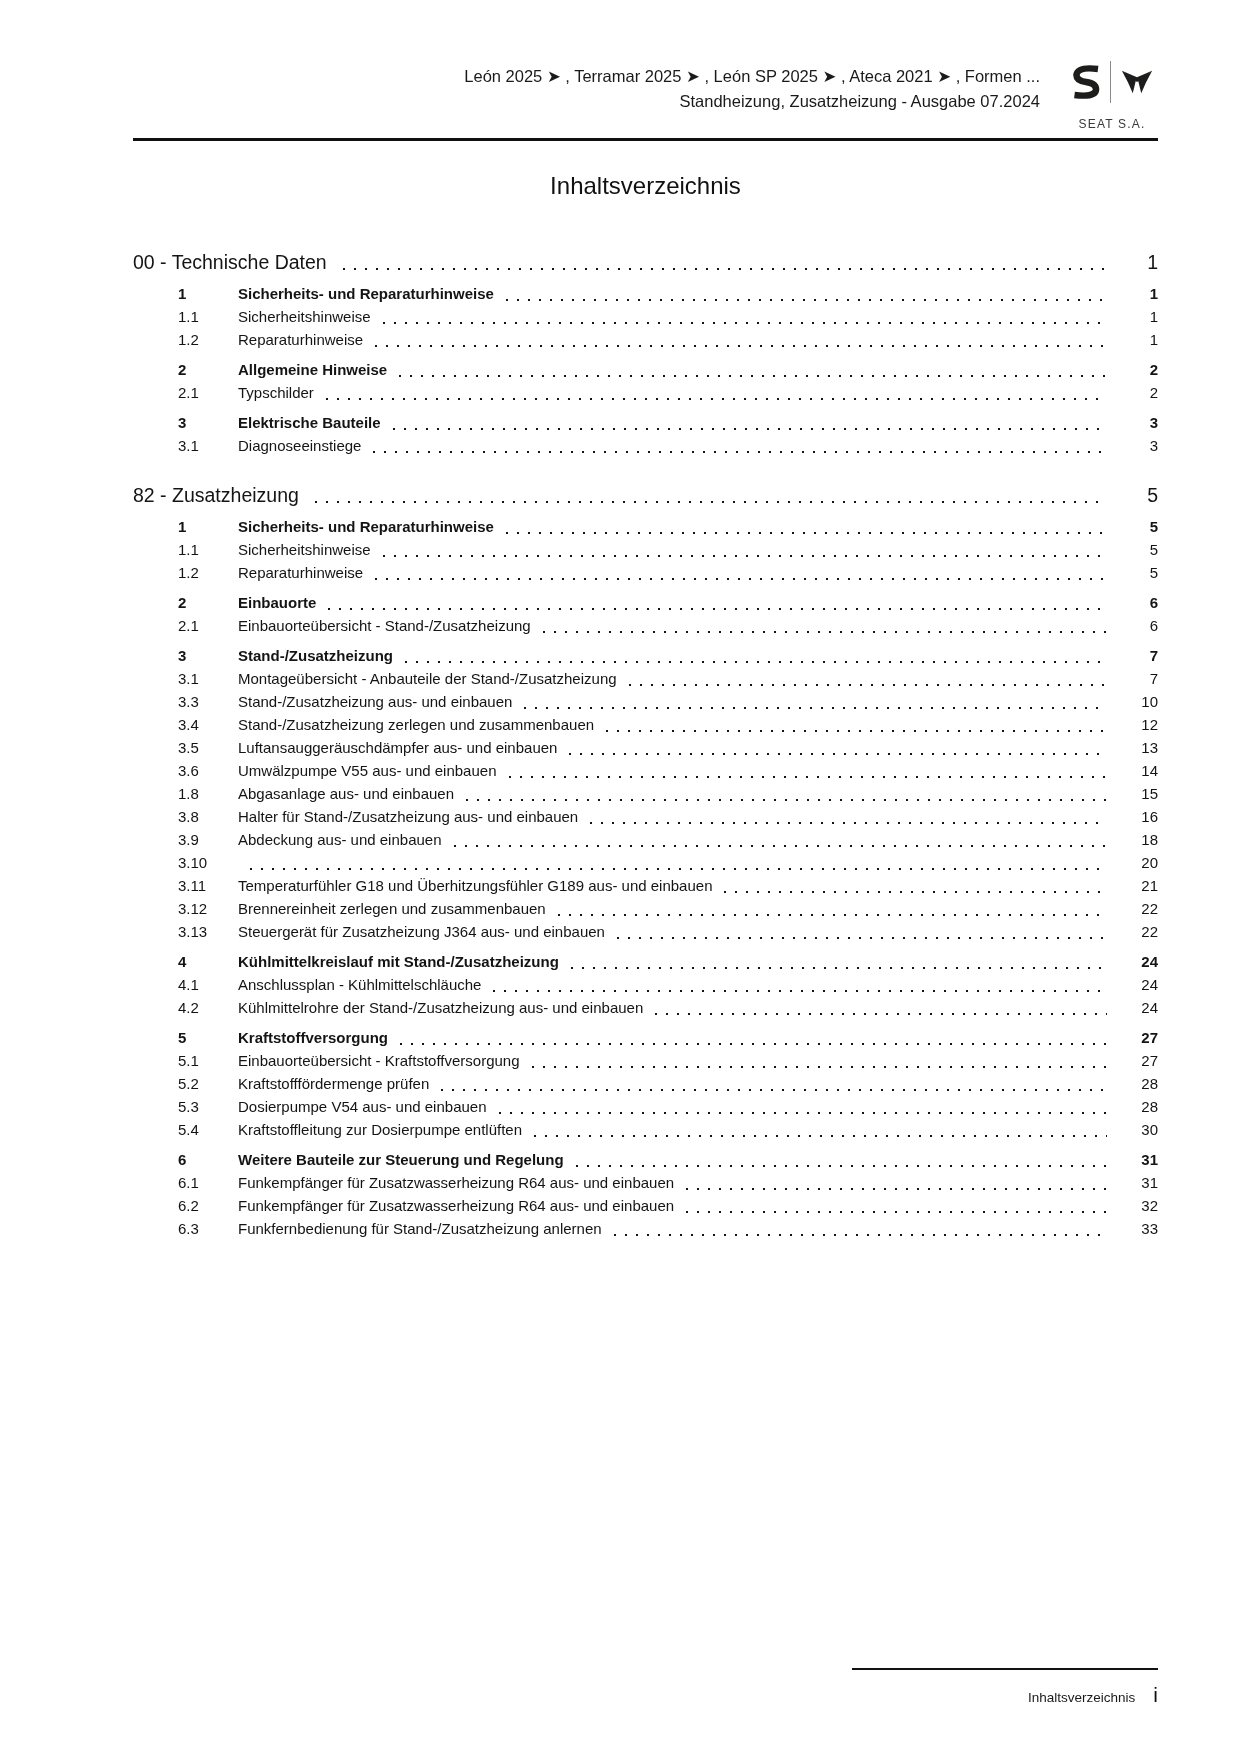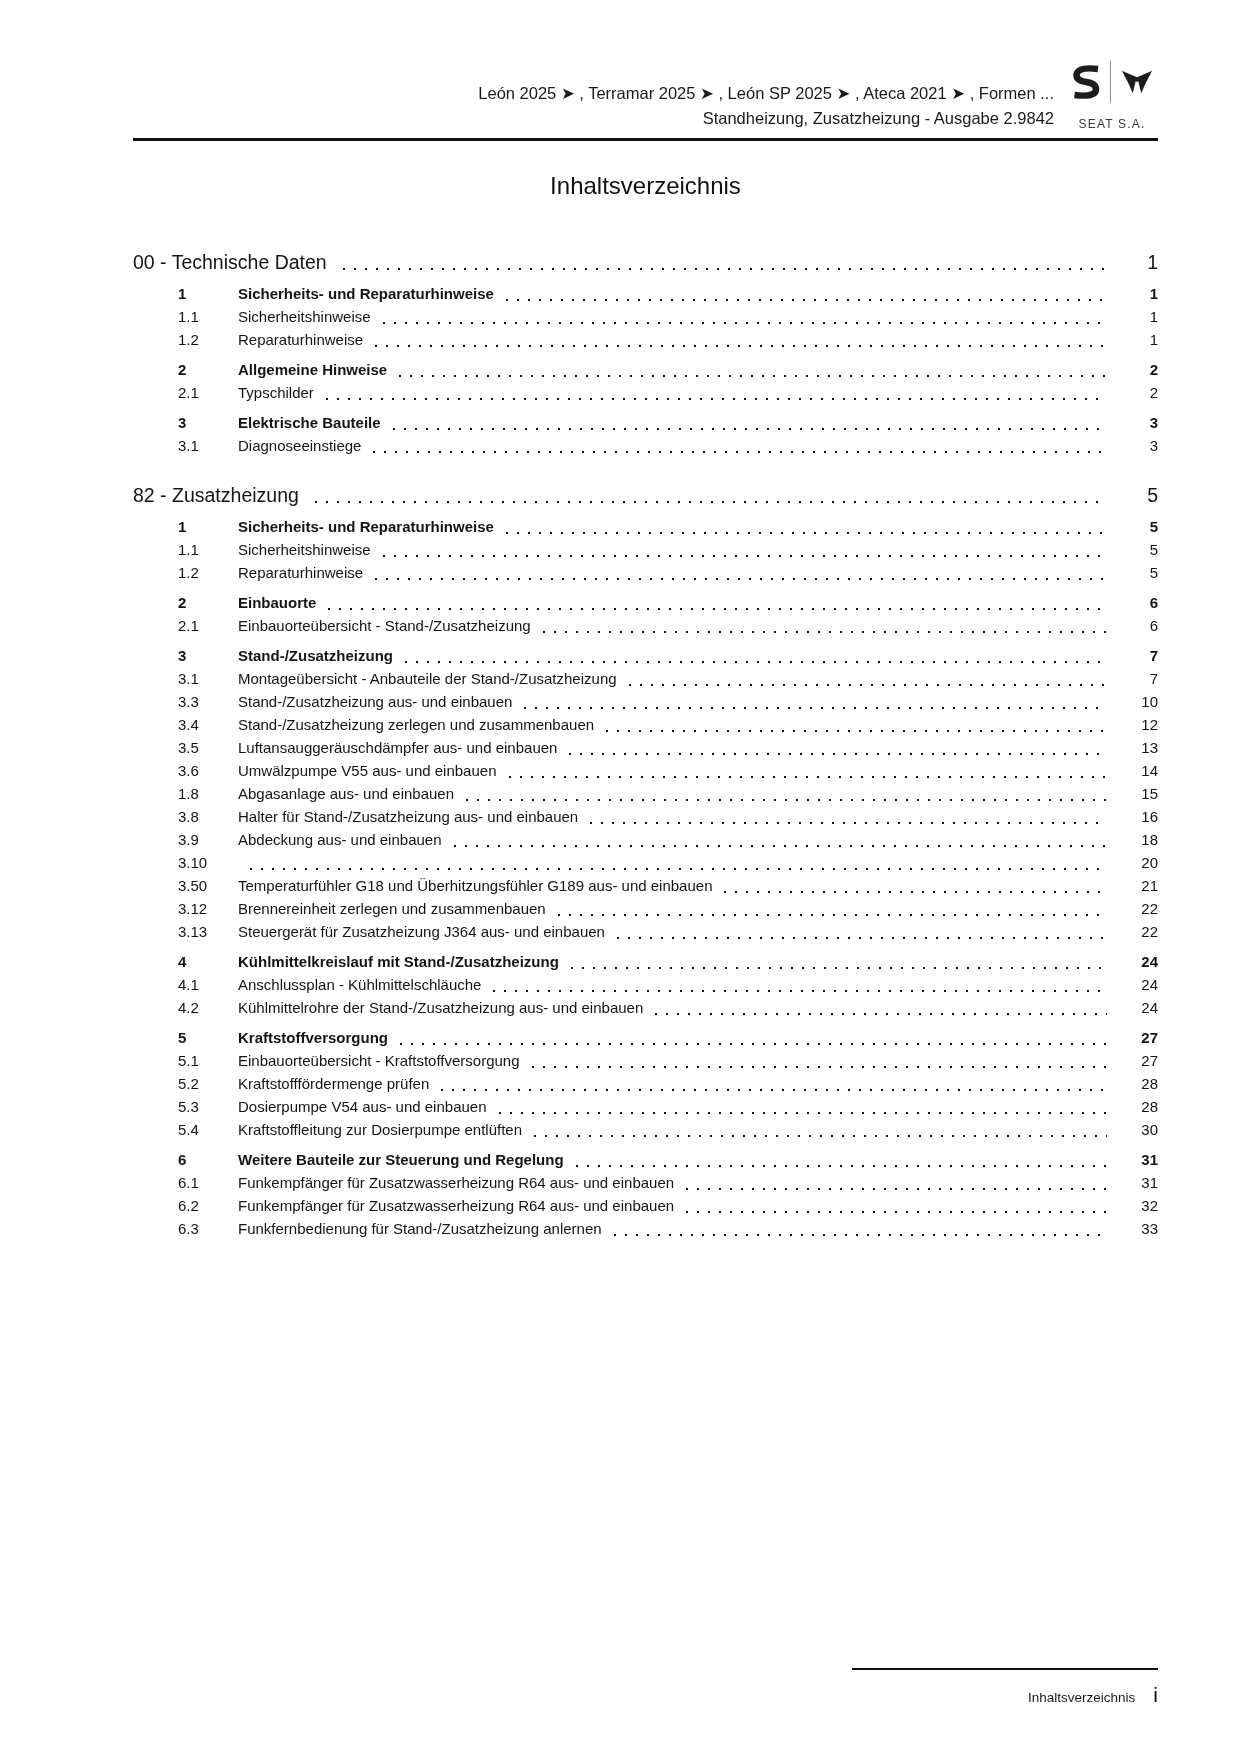--- a/index.html
+++ b/index.html
@@ -9,21 +9,21 @@
   .page {
     position: relative;
     width: 1240px;
     height: 1753px;
     background: #ffffff;
     padding: 60px 82px 0 133px;
     overflow: hidden;
   }
 
   
-  .header { display: flex; justify-content: flex-end; align-items: flex-end; gap: 12px; }
+  .header { display: flex; justify-content: flex-end; align-items: flex-start; gap: 26px; }
   .header-text { text-align: right; font-size: 16.5px; line-height: 25px; color: #1a1a1a; padding-top: 4px; }
   .brand { display: flex; flex-direction: column; align-items: center; width: 92px; flex: none; }
   .brand-logos { display: flex; align-items: center; gap: 9px; height: 44px; }
   .seat-logo-svg, .cupra-logo-svg { display: block; }
   .brand-divider { width: 1px; height: 42px; background: #8a8a8a; }
   .brand-caption { font-size: 12px; font-weight: normal; letter-spacing: 1.2px; color: #3a3a3a; margin-top: 13px; white-space: nowrap; }
   .header-rule { height: 3px; background: #111; margin-top: 7px; }
 
   
   .title { text-align: center; font-size: 24px; font-weight: normal; margin-top: 31px; color: #111; }
@@ -62,21 +62,21 @@
   .footer-page { font-size: 21px; color: #111; }
 </style>
 </head>
 <body>
 
 <div class="page">
 
   <header class="header">
     <div class="header-text">
       <div>León 2025 ➤ , Terramar 2025 ➤ , León SP 2025 ➤ , Ateca 2021 ➤ , Formen ...</div>
-      <div>Standheizung, Zusatzheizung - Ausgabe 2.9842</div>
+      <div>Standheizung, Zusatzheizung - Ausgabe 07.2024</div>
     </div>
     <div class="brand">
       <div class="brand-logos">
         <svg class="seat-logo-svg" width="30" height="38" viewBox="0 0 30 36" aria-hidden="true">
           <path d="M27 5 Q7 2.5 5.5 10.5 Q5 16.5 15 18 Q25.5 19.5 25 26 Q24 33.5 3.5 31" fill="none" stroke="#1d1d1b" stroke-width="6.5"></path>
         </svg>
         <div class="brand-divider"></div>
         <svg class="cupra-logo-svg" width="34" height="30" viewBox="0 0 36 30" aria-hidden="true">
           <path d="M2 3 L17 12.5 L13.5 27 L8.5 15.5 Z" fill="#1d1d1b"></path>
           <path d="M34 3 L19 12.5 L22.5 27 L27.5 15.5 Z" fill="#1d1d1b"></path>
@@ -252,21 +252,21 @@
     <span class="pagenum">18</span>
   </div>
 
   <div class="row sub">
     <span class="num">3.10</span>
     <span class="dots"></span>
     <span class="pagenum">20</span>
   </div>
 
   <div class="row sub">
-    <span class="num">3.50</span>
+    <span class="num">3.11</span>
     <span class="label">Temperaturfühler G18 und Überhitzungsfühler G189 aus- und einbauen</span>
     <span class="dots"></span>
     <span class="pagenum">21</span>
   </div>
 
   <div class="row sub">
     <span class="num">3.12</span>
     <span class="label">Brennereinheit zerlegen und zusammenbauen</span>
     <span class="dots"></span>
     <span class="pagenum">22</span>

